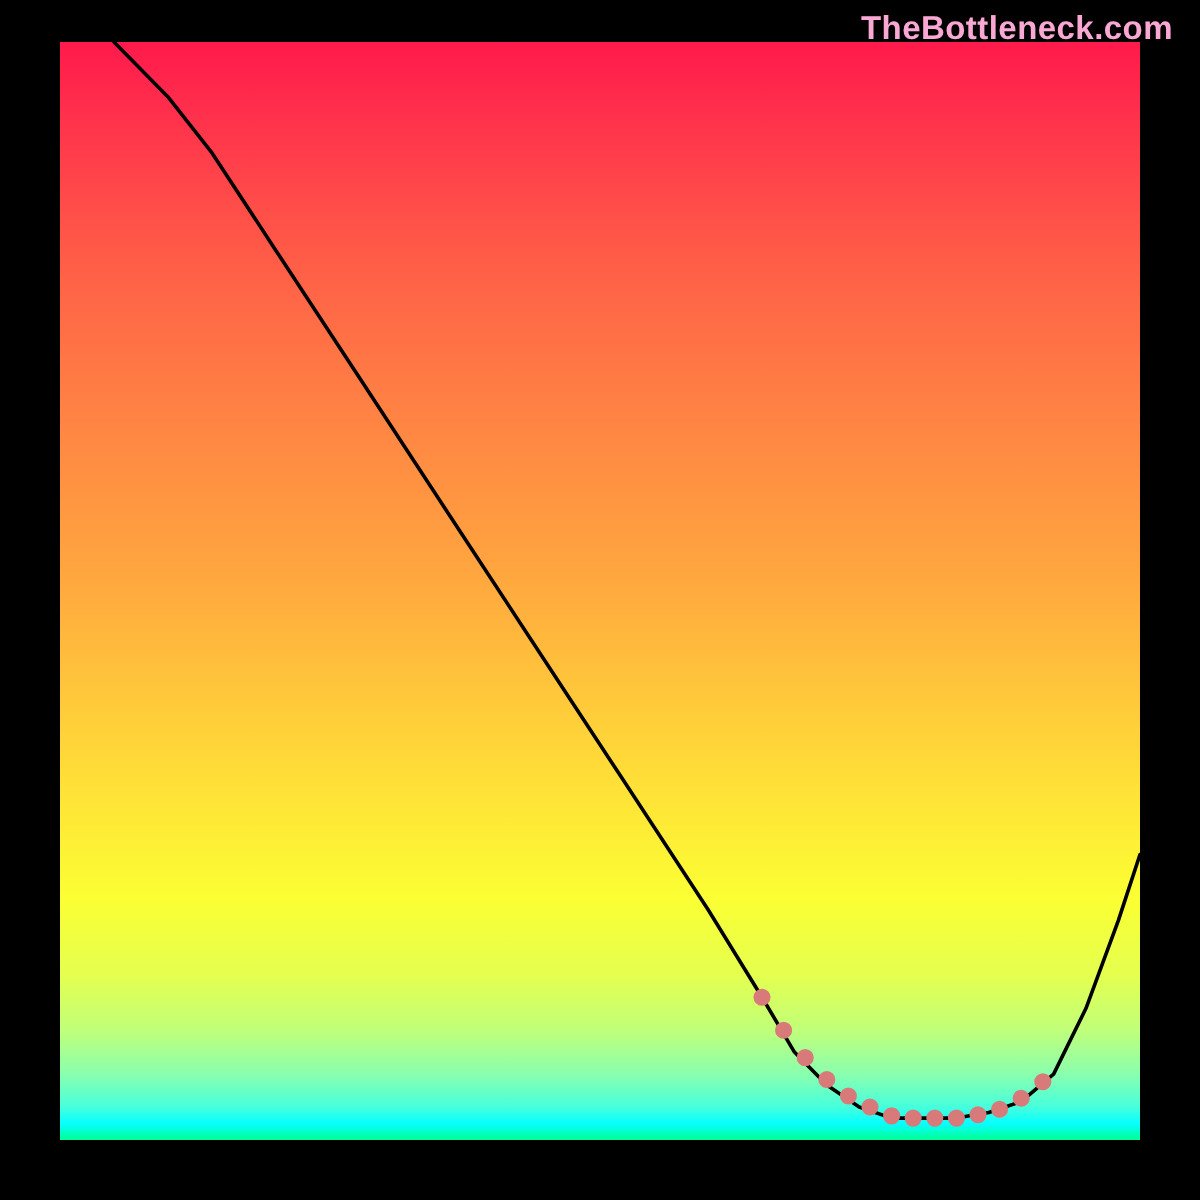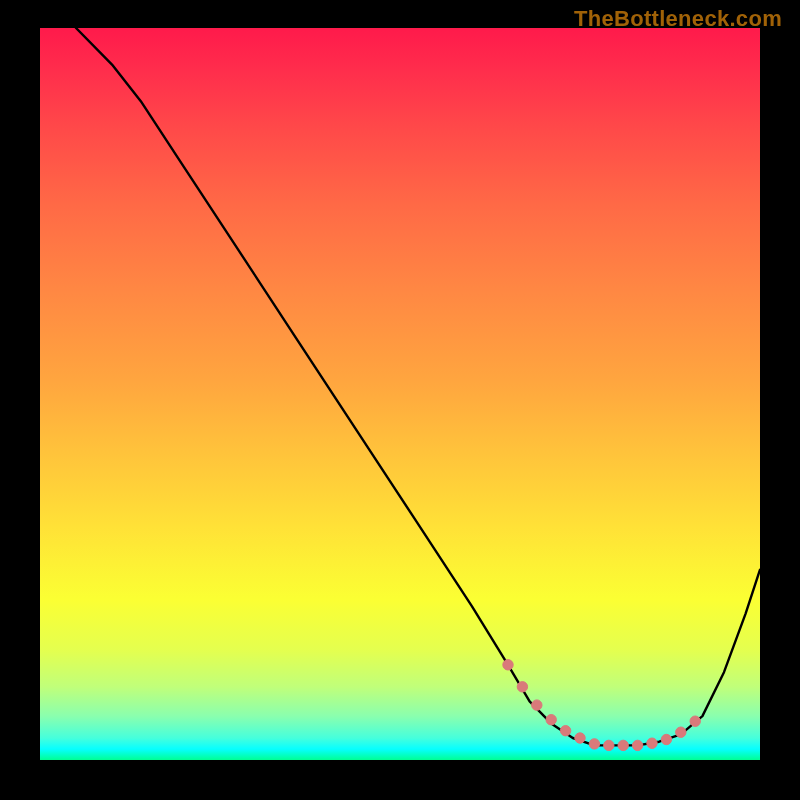--- a/index.html
+++ b/index.html
@@ -10,21 +10,21 @@
     background: #000;
     position: relative;
   }
   .watermark {
     position: absolute;
     top: 6px;
     right: 18px;
     font-family: "Segoe UI", Arial, sans-serif;
     font-size: 22px;
     font-weight: 600;
-    color: #a16207;
+    color: #f9a8d4;
     letter-spacing: 0.3px;
     z-index: 10;
   }
   .plot {
     position: absolute;
     left: 40px;
     top: 28px;
     width: 720px;
     height: 732px;
   }

